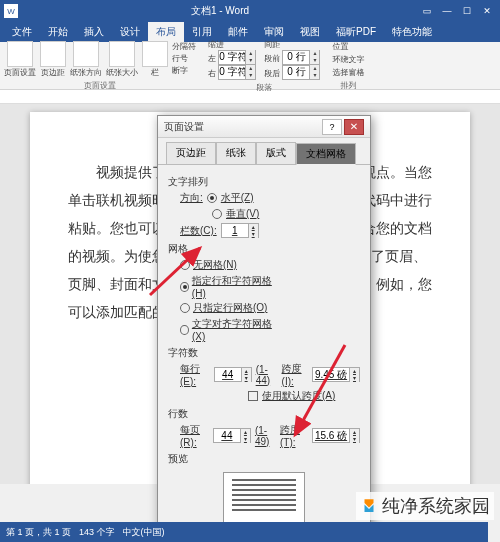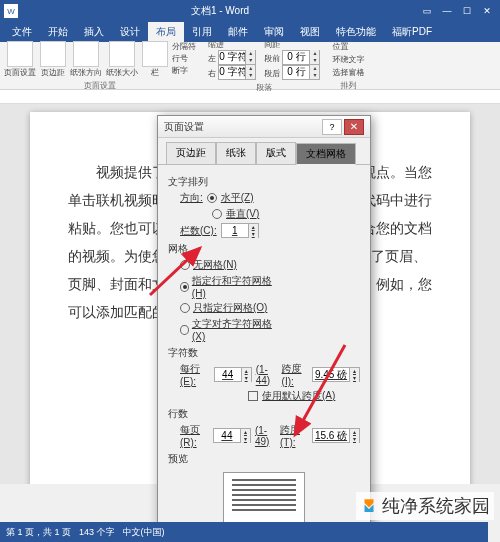--- a/index.html
+++ b/index.html
@@ -68,22 +68,22 @@
 <div class="ribbon-tabs">
   <span class="ribbon-tab">文件</span>
   <span class="ribbon-tab">开始</span>
   <span class="ribbon-tab">插入</span>
   <span class="ribbon-tab">设计</span>
   <span class="ribbon-tab active">布局</span>
   <span class="ribbon-tab">引用</span>
   <span class="ribbon-tab">邮件</span>
   <span class="ribbon-tab">审阅</span>
   <span class="ribbon-tab">视图</span>
+  <span class="ribbon-tab">福昕PDF</span>
   <span class="ribbon-tab">特色功能</span>
-  <span class="ribbon-tab">福昕PDF</span>
 </div>
 
 <div class="ribbon-body">
   <div class="ribbon-group">
     <div class="rg-icons">
       <div style="display:flex;flex-direction:column;align-items:center;">
           <div class="rg-icon big"></div>
           <span style="font-size:8px;">页面设置</span>
         </div>
       <div style="display:flex;flex-direction:column;align-items:center;">

